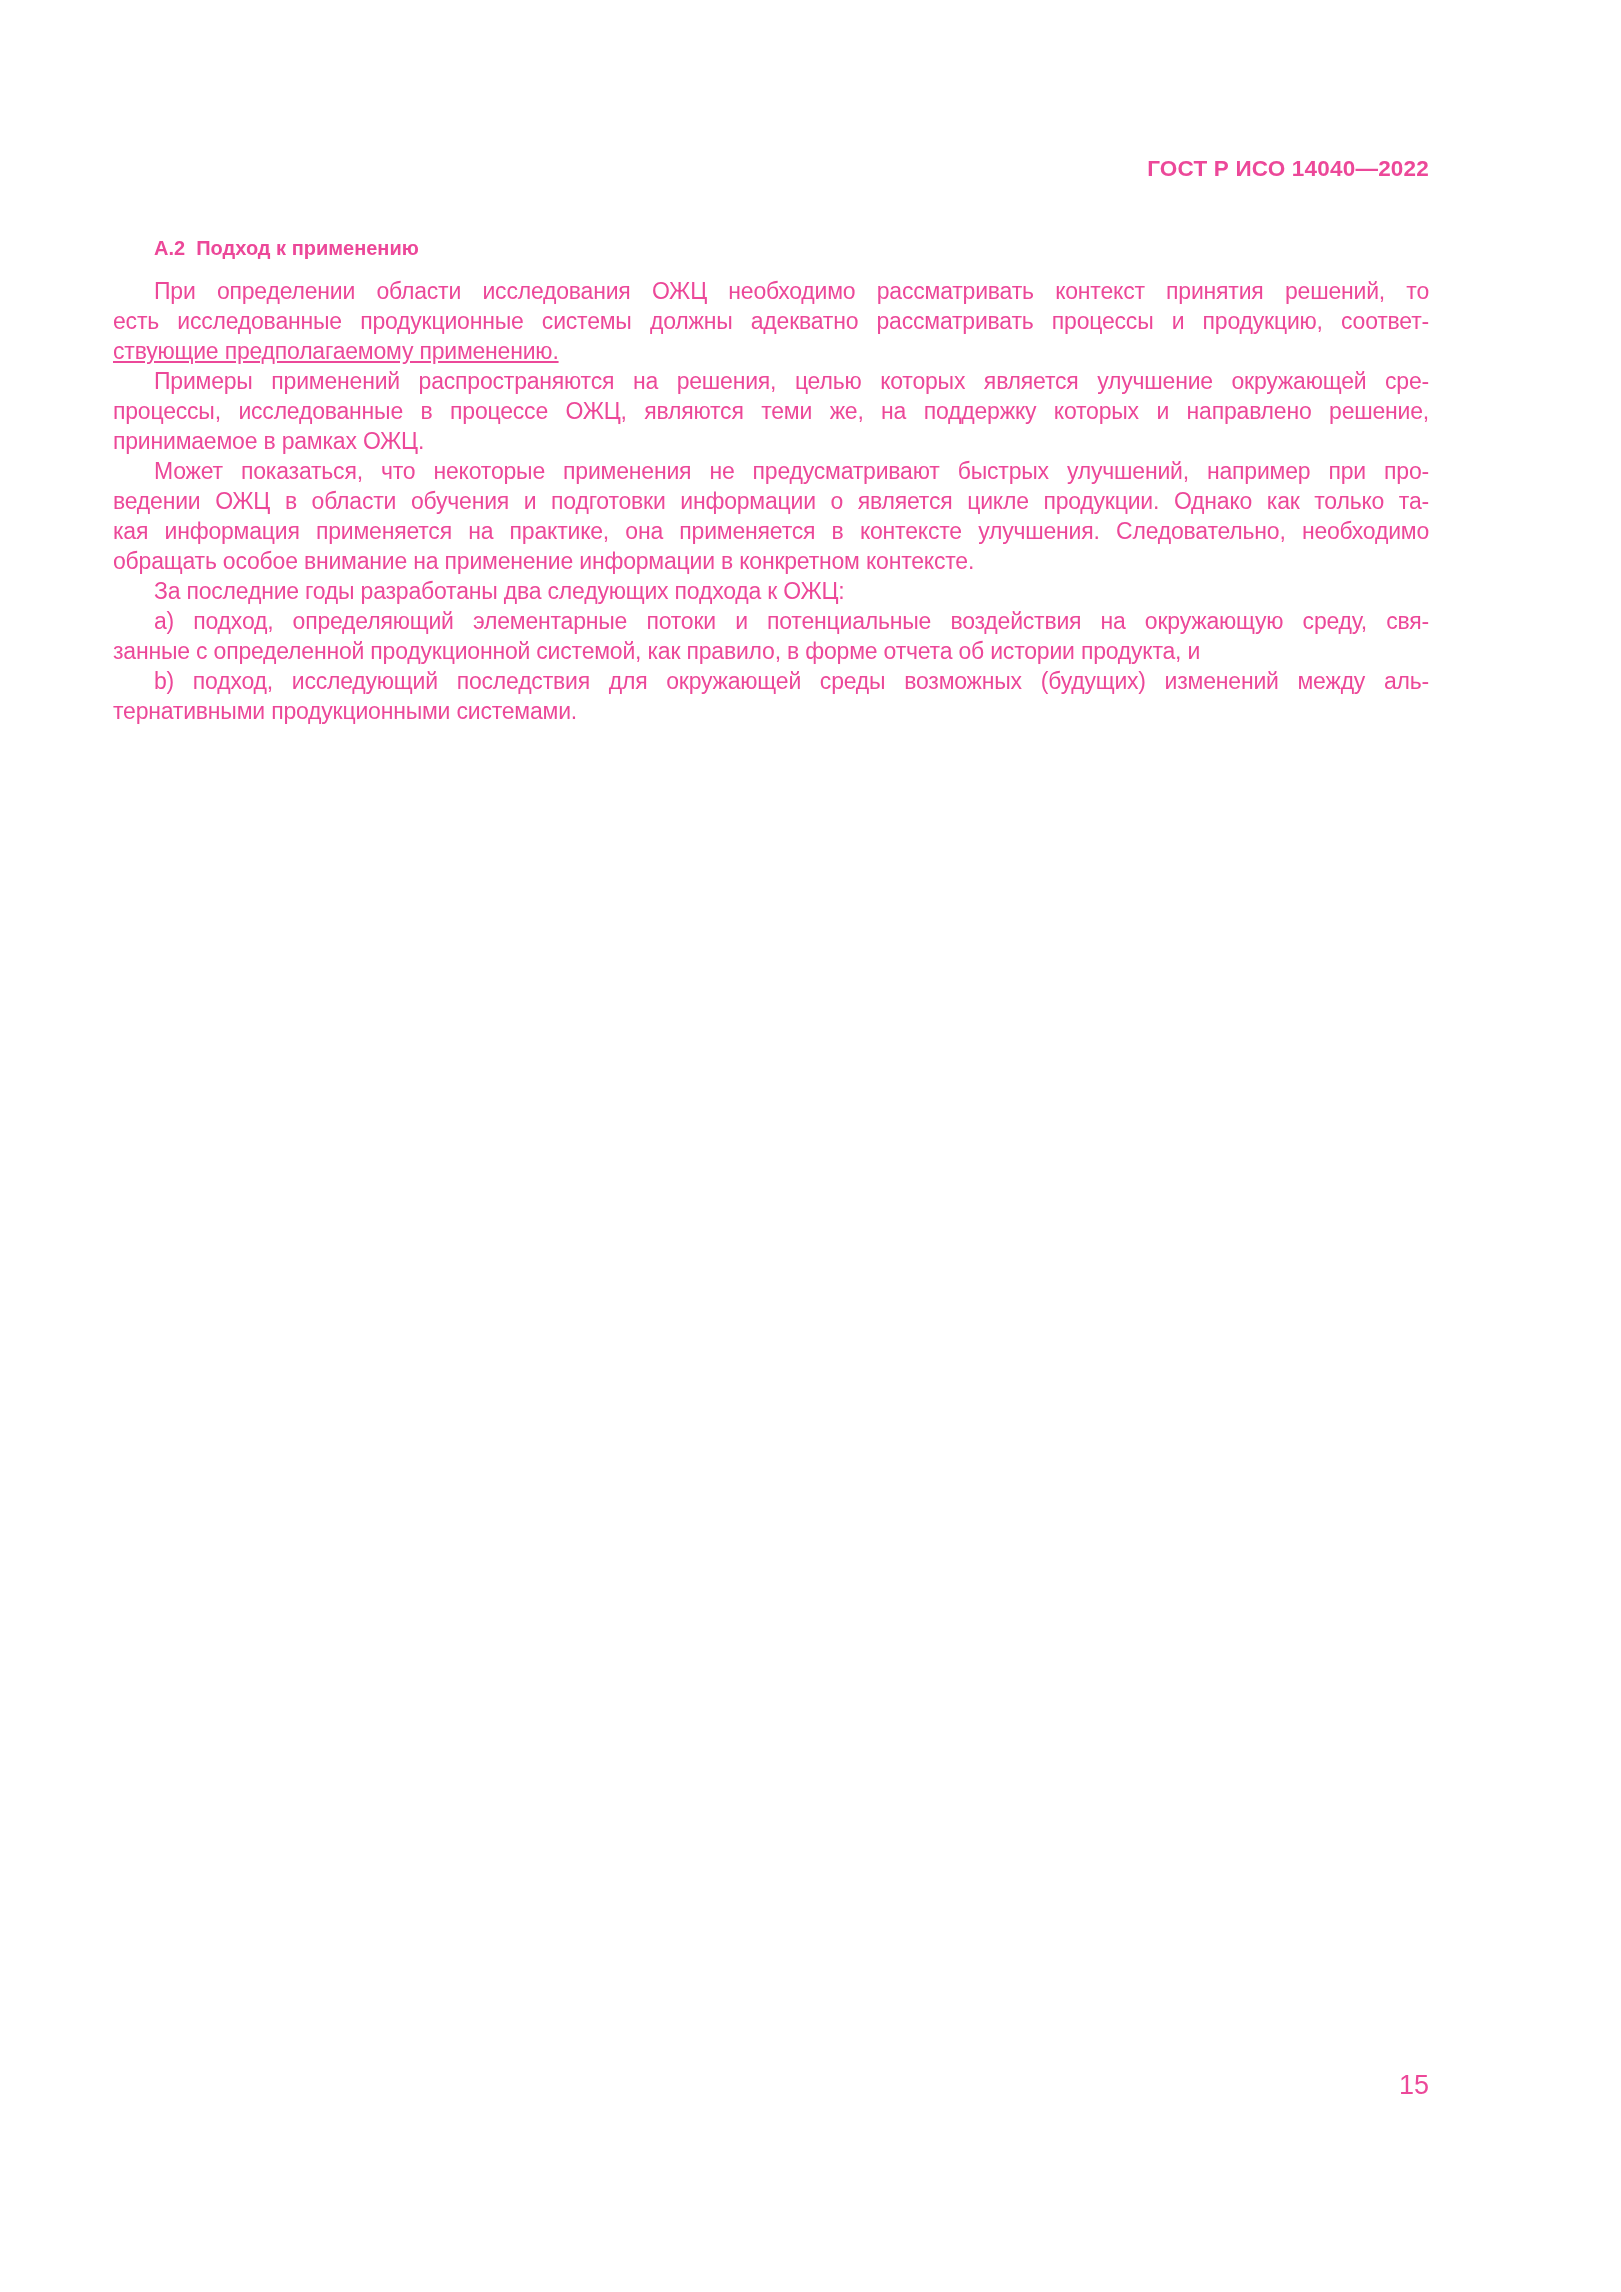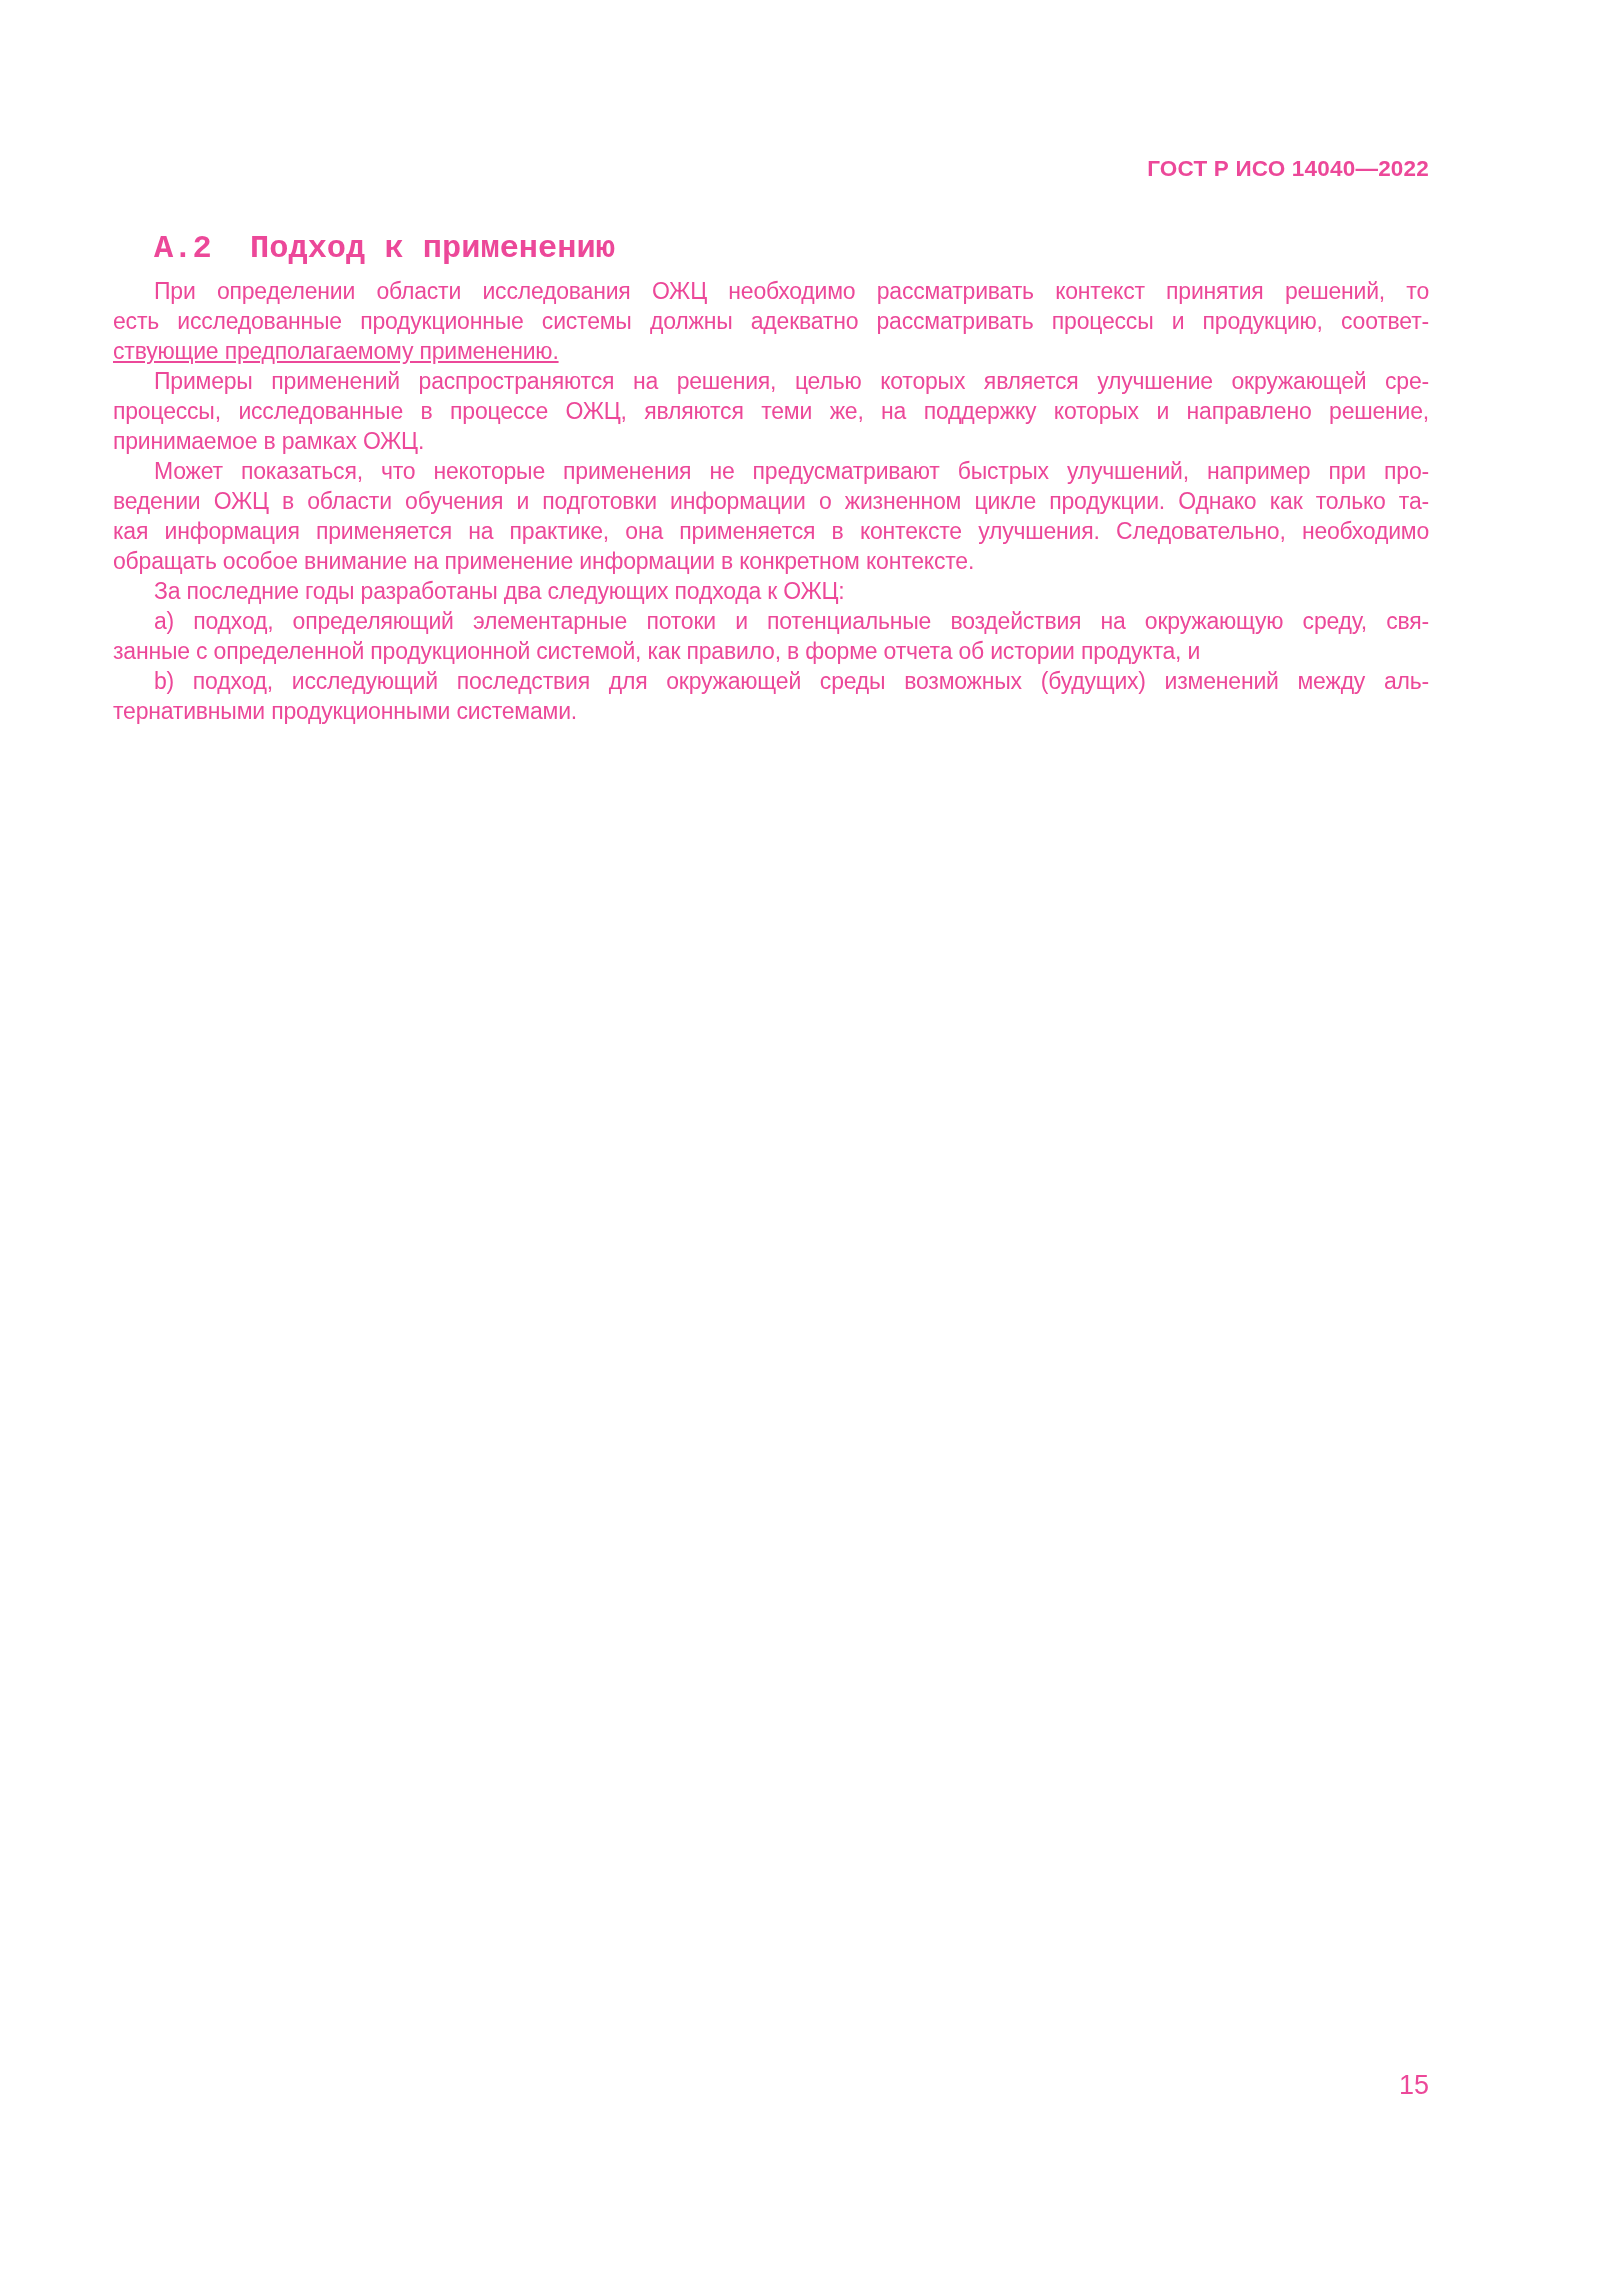--- a/index.html
+++ b/index.html
@@ -25,26 +25,25 @@
     letter-spacing: 0.2px;
   }
   .content {
     position: absolute;
     top: 226px;
     left: 113px;
     width: 1316px;
   }
   .heading {
     margin: 0 0 12.7px 0;
-    font-size: 32px;
+    font-size: 20px;
     font-weight: bold;
     line-height: 29px;
     text-indent: 41px;
     white-space: pre-wrap;
-    font-family: Liberation Mono, monospace;
   }
   .para {
     margin: 0;
     font-size: 23px;
     letter-spacing: -0.2px;
   }
   .line {
     height: 30px;
     line-height: 30px;
     overflow: hidden;
@@ -87,21 +86,21 @@
     </p>
 
     <p class="para">
       <span class="line first just" style="display: block;">Примеры применений распространяются на решения, целью которых является улучшение окружающей сре-</span>
       <span class="line just" style="display: block;">процессы, исследованные в процессе ОЖЦ, являются теми же, на поддержку которых и направлено решение,</span>
       <span class="line last" style="display: block;">принимаемое в рамках ОЖЦ.</span>
     </p>
 
     <p class="para">
       <span class="line first just" style="display: block;">Может показаться, что некоторые применения не предусматривают быстрых улучшений, например при про-</span>
-      <span class="line just" style="display: block;">ведении ОЖЦ в области обучения и подготовки информации о жизненном цикле продукции. Однако как только та-</span>
+      <span class="line just" style="display: block;">ведении ОЖЦ в области обучения и подготовки информации о является цикле продукции. Однако как только та-</span>
       <span class="line just" style="display: block;">кая информация применяется на практике, она применяется в контексте улучшения. Следовательно, необходимо</span>
       <span class="line last" style="display: block;">обращать особое внимание на применение информации в конкретном контексте.</span>
     </p>
 
     <p class="para">
       <span class="line first last" style="display: block;">За последние годы разработаны два следующих подхода к ОЖЦ:</span>
     </p>
 
     <p class="para">
       <span class="line first just" style="display: block;">a) подход, определяющий элементарные потоки и потенциальные воздействия на окружающую среду, свя-</span>

